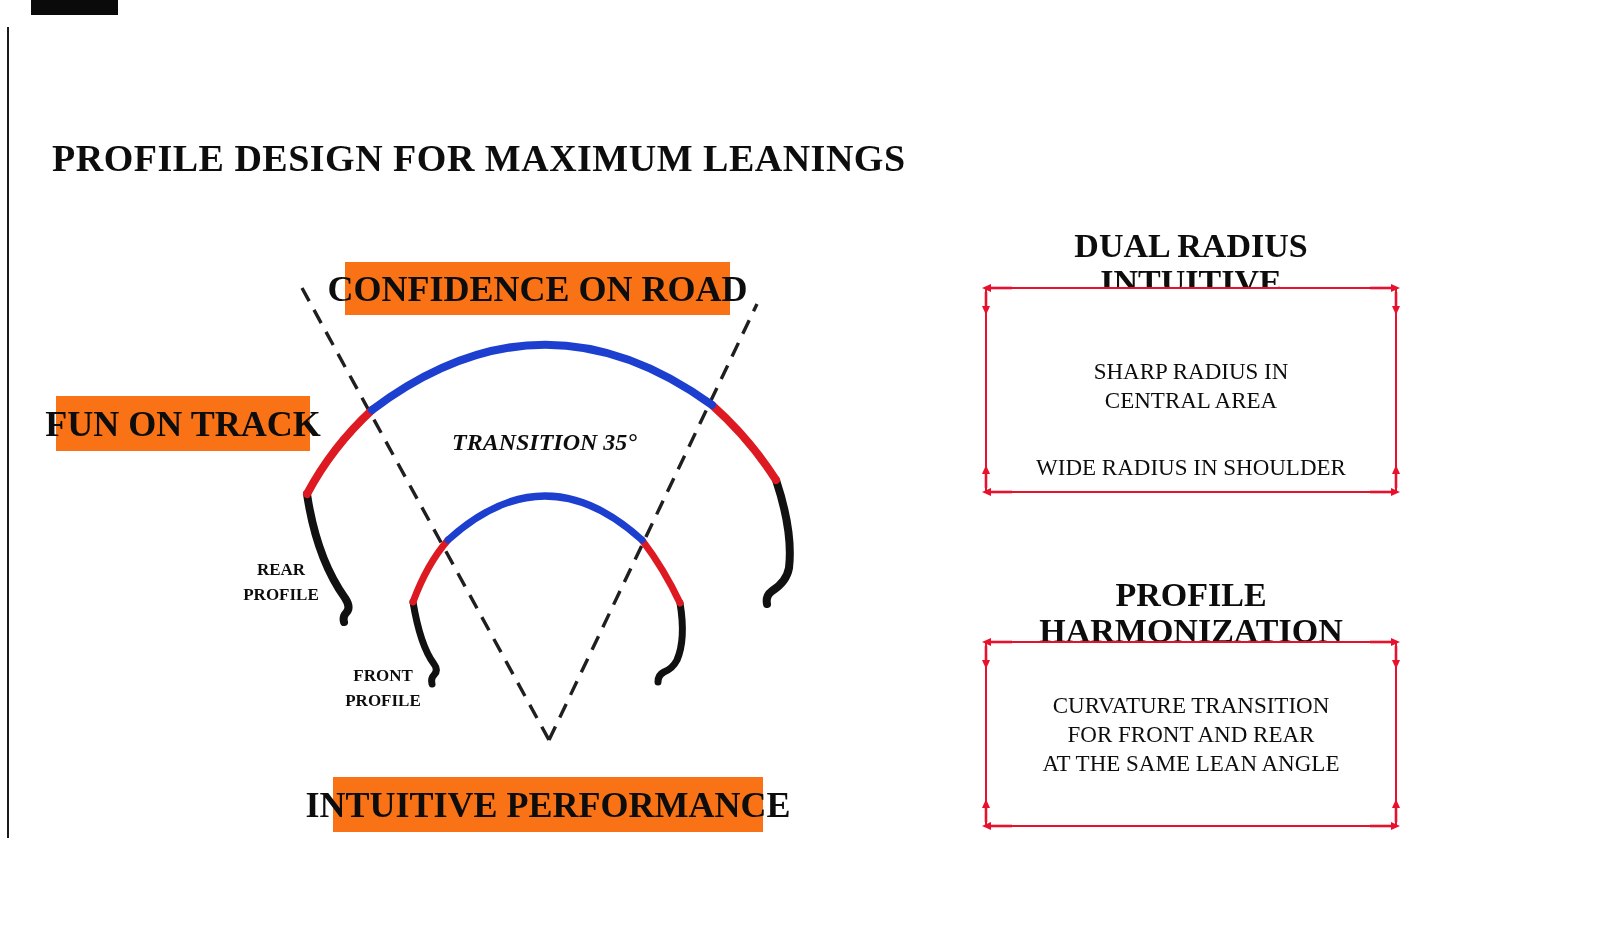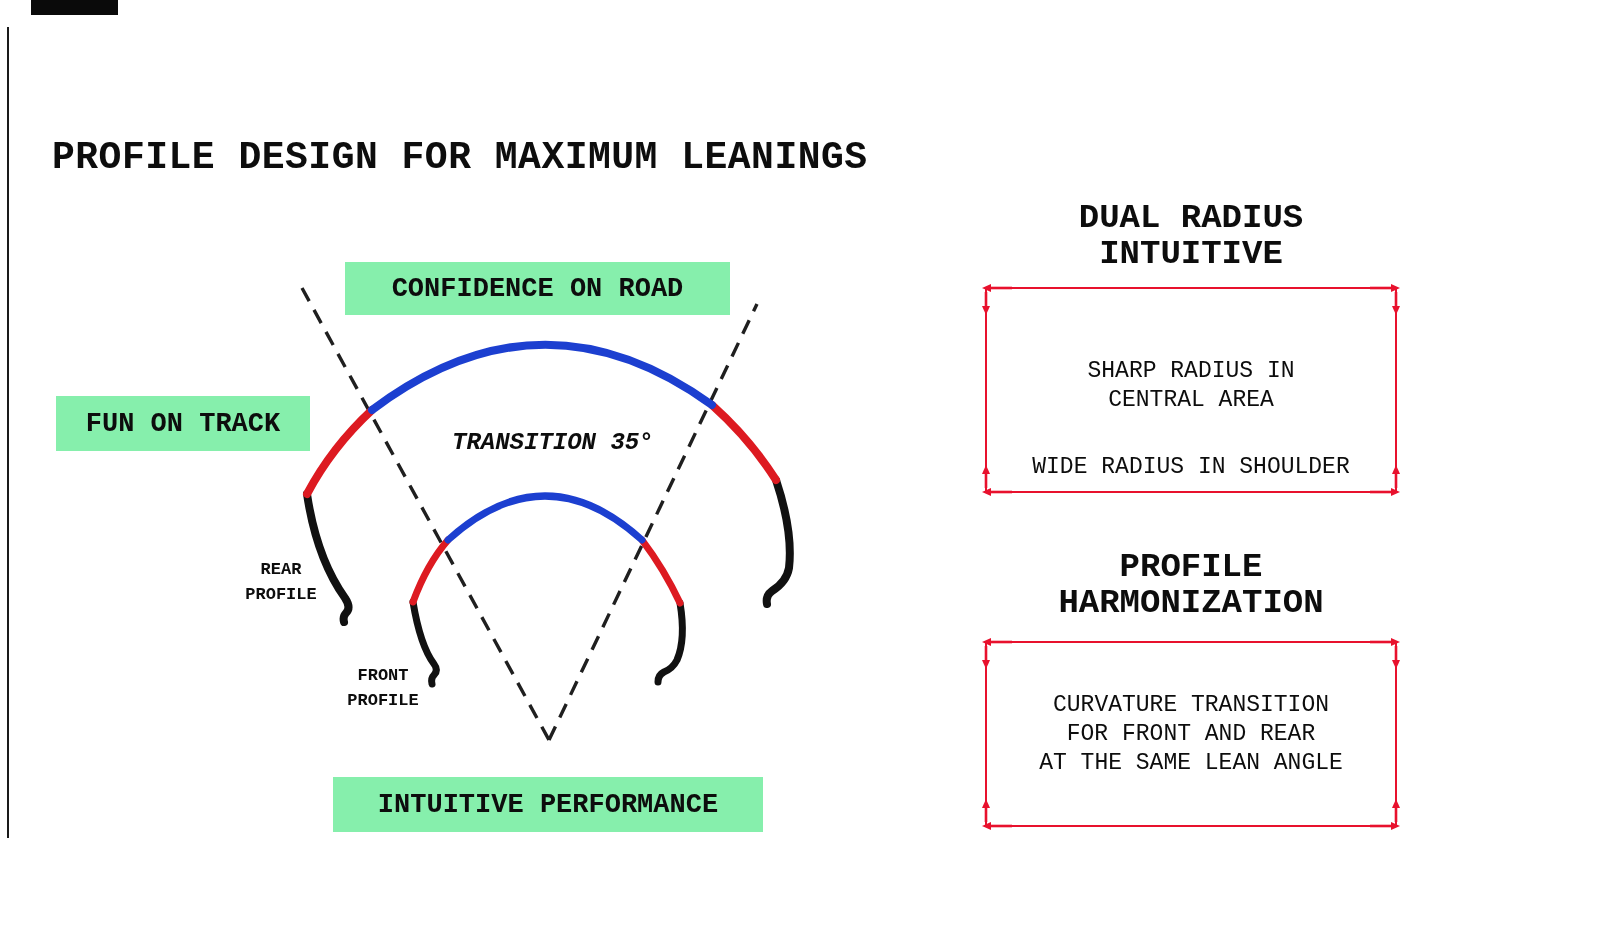--- a/index.html
+++ b/index.html
@@ -1,43 +1,43 @@
 <!DOCTYPE html>
 <html><head>
 <meta charset="utf-8">
 <style>
   html,body{margin:0;padding:0;background:#ffffff;}
   #stage{
     position:relative;
     width:1600px;height:838px;
     background:#ffffff;
     overflow:hidden;
-    font-family:Liberation Mono, monospace;
+    font-family:Liberation Serif, serif;
     color:#111;
   }
   
   .top-left-bar{position:absolute;left:31px;top:0;width:87px;height:15px;background:#0a0a0a;}
   .left-border{position:absolute;left:7px;top:27px;width:2px;height:884px;background:#1a1a1a;}
   .bottom-border{position:absolute;left:7px;top:908px;width:1593px;height:2px;background:#1a1a1a;}
   .footer-box{position:absolute;left:99px;top:911px;width:198px;height:30px;border:2px solid #1a1a1a;background:#fff;}
   
   .page-title{
     position:absolute;left:52px;top:136px;
     font-size:38px;font-weight:bold;letter-spacing:.5px;
     color:#0d0d0d;white-space:nowrap;
   }
   
   .diagram-svg{position:absolute;left:0;top:0;}
   
   .callout{
     position:absolute;
-    background:#86efac;
+    background:#f97316;
     color:#0d0d0d;
     font-weight:bold;
-    font-size:27px;
+    font-size:36px;
     display:flex;align-items:center;justify-content:center;
     white-space:nowrap;
   }
   .callout.confidence{left:345px;top:262px;width:385px;height:53px;}
   .callout.fun{left:56px;top:396px;width:254px;height:55px;}
   .callout.intuitive{left:333px;top:777px;width:430px;height:55px;}
   
   .transition-label{
     position:absolute;left:452px;top:429px;width:200px;
     font-size:24px;font-weight:bold;font-style:italic;
@@ -45,21 +45,21 @@
   }
   .profile-label{
     position:absolute;font-size:17px;font-weight:bold;line-height:1.45;
     text-align:center;color:#0d0d0d;
   }
   .profile-label.rear{left:236px;top:558px;width:90px;}
   .profile-label.front{left:338px;top:664px;width:90px;}
   
   .panel-heading{
     position:absolute;width:412px;text-align:center;
-    font-size:34px;font-weight:bold;line-height:1.07;color:#0d0d0d;
+    font-size:34px;font-weight:bold;line-height:1.07;color:#0d0d0d;margin-top:28px;
   }
   .panel-heading.dual{left:985px;top:200px;}
   .panel-heading.harmo{left:985px;top:549px;}
   .red-box{
     position:absolute;width:412px;
     border:2px solid #E8112D;background:#fff;
     box-sizing:border-box;
     text-align:center;color:#0d0d0d;
   }
   .red-box.box1{left:985px;top:287px;height:206px;padding-top:68px;}

